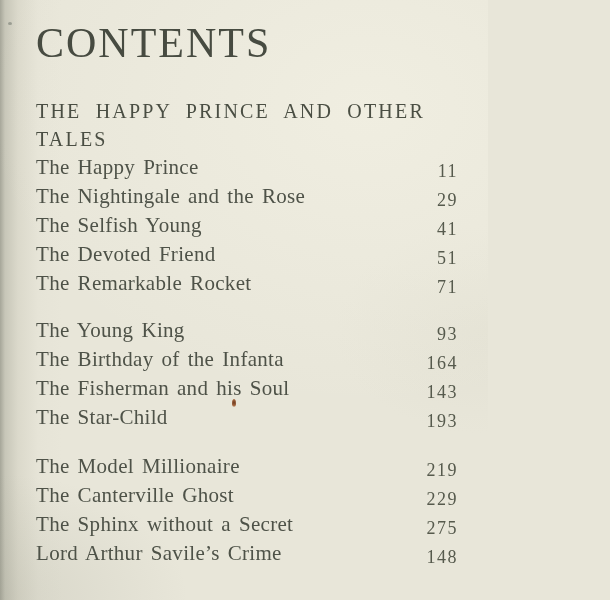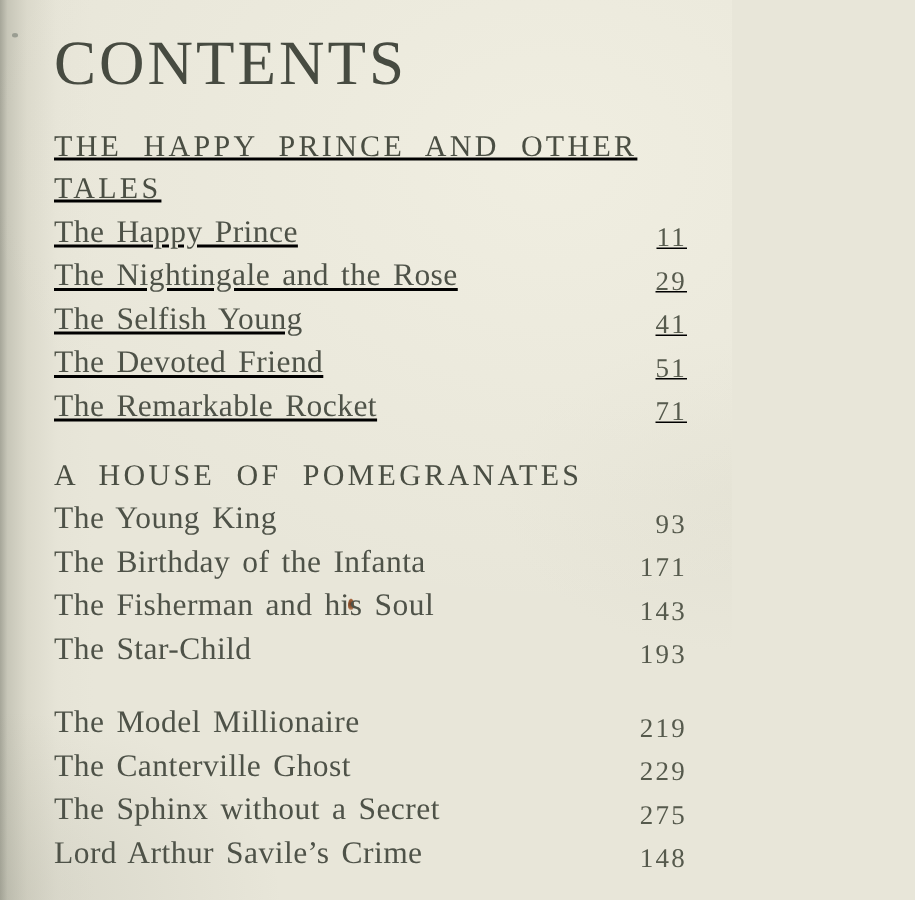--- a/index.html
+++ b/index.html
@@ -25,21 +25,21 @@
   }
   .title {
     margin: 22px 0 0 0;
     font-size: 42px;
     line-height: 42px;
     font-weight: normal;
     letter-spacing: 2px;
     color: #474b41;
   }
   .section { margin: 0; }
-  .section.first  { margin-top: 20px; text-decoration: underline; }
+  .section.first  { margin-top: 33px; }
   .section.second { margin-top: 18px; }
   .section.third  { margin-top: 20px; }
   .hdr {
     font-size: 20px;
     line-height: 28px;
     letter-spacing: 2.2px;
     word-spacing: 7px;
     color: #4a4e43;
   }
   .row {
@@ -106,28 +106,27 @@
         <span class="t">The Devoted Friend</span>
         <span class="p">51</span>
       </div>
       <div class="row">
         <span class="t">The Remarkable Rocket</span>
         <span class="p">71</span>
       </div>
     </div>
 
     <div class="section second">
-      <div class="hdr">A HOUSE OF POMEGRANATES</div>
       <div class="row">
         <span class="t">The Young King</span>
         <span class="p">93</span>
       </div>
       <div class="row">
         <span class="t">The Birthday of the Infanta</span>
-        <span class="p">171</span>
+        <span class="p">164</span>
       </div>
       <div class="row">
         <span class="t">The Fisherman and his Soul</span>
         <span class="p">143</span>
       </div>
       <div class="row">
         <span class="t">The Star-Child</span>
         <span class="p">193</span>
       </div>
     </div>

